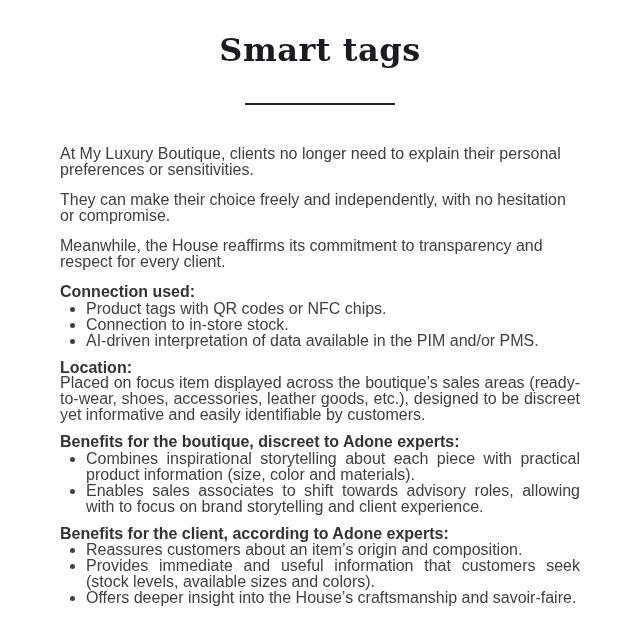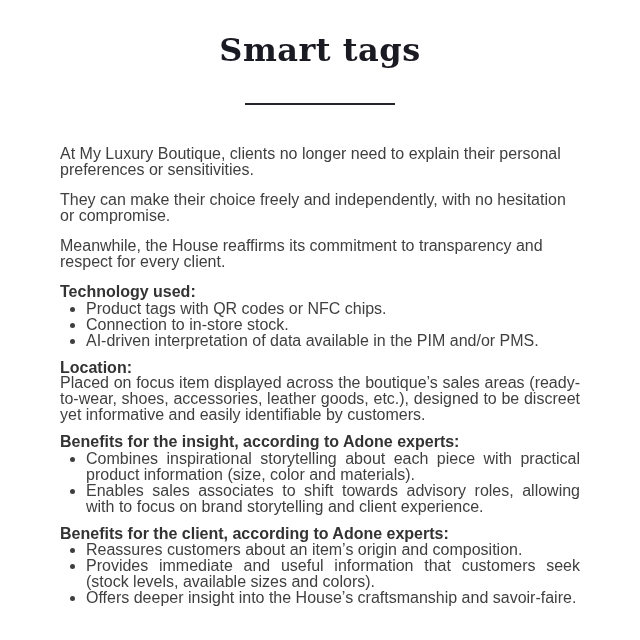--- a/index.html
+++ b/index.html
@@ -95,35 +95,35 @@
 
   <div class="content">
 
     <div class="intro">
       <p>At My Luxury Boutique, clients no longer need to explain their personal preferences or sensitivities.</p>
       <p>They can make their choice freely and independently, with no hesitation or compromise.</p>
       <p>Meanwhile, the House reaffirms its commitment to transparency and respect for every client.</p>
     </div>
 
     <div class="section">
-      <div class="section-heading">Technology used:</div>
+      <div class="section-heading">Connection used:</div>
       <ul>
         <li>Product tags with QR codes or NFC chips.</li>
         <li>Connection to in-store stock.</li>
         <li>AI-driven interpretation of data available in the PIM and/or PMS.</li>
       </ul>
     </div>
 
     <div class="section">
       <div class="section-heading">Location:</div>
       <div class="body-text">Placed on focus item displayed across the boutique’s sales areas (ready-to-wear, shoes, accessories, leather goods, etc.), designed to be discreet yet informative and easily identifiable by customers.</div>
     </div>
 
     <div class="section">
-      <div class="section-heading">Benefits for the insight, according to Adone experts:</div>
+      <div class="section-heading">Benefits for the boutique, discreet to Adone experts:</div>
       <ul>
         <li>Combines inspirational storytelling about each piece with practical product information (size, color and materials).</li>
         <li>Enables sales associates to shift towards advisory roles, allowing with to focus on brand storytelling and client experience.</li>
       </ul>
     </div>
 
     <div class="section">
       <div class="section-heading">Benefits for the client, according to Adone experts:</div>
       <ul>
         <li>Reassures customers about an item’s origin and composition.</li>

